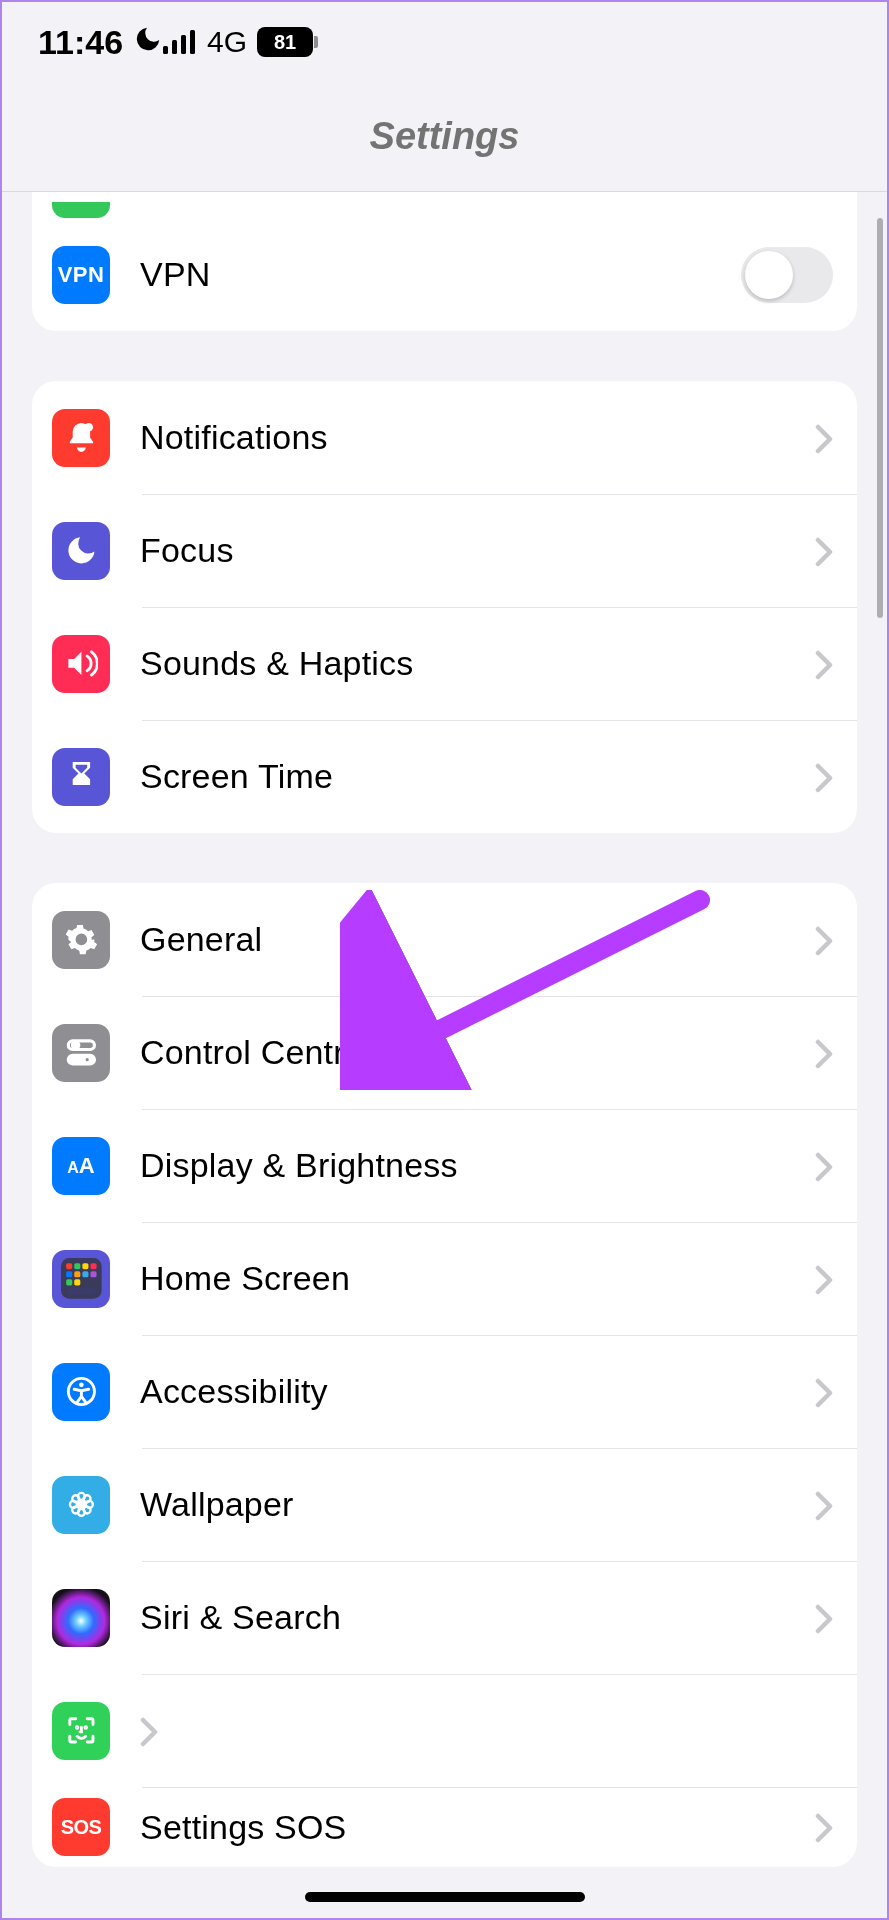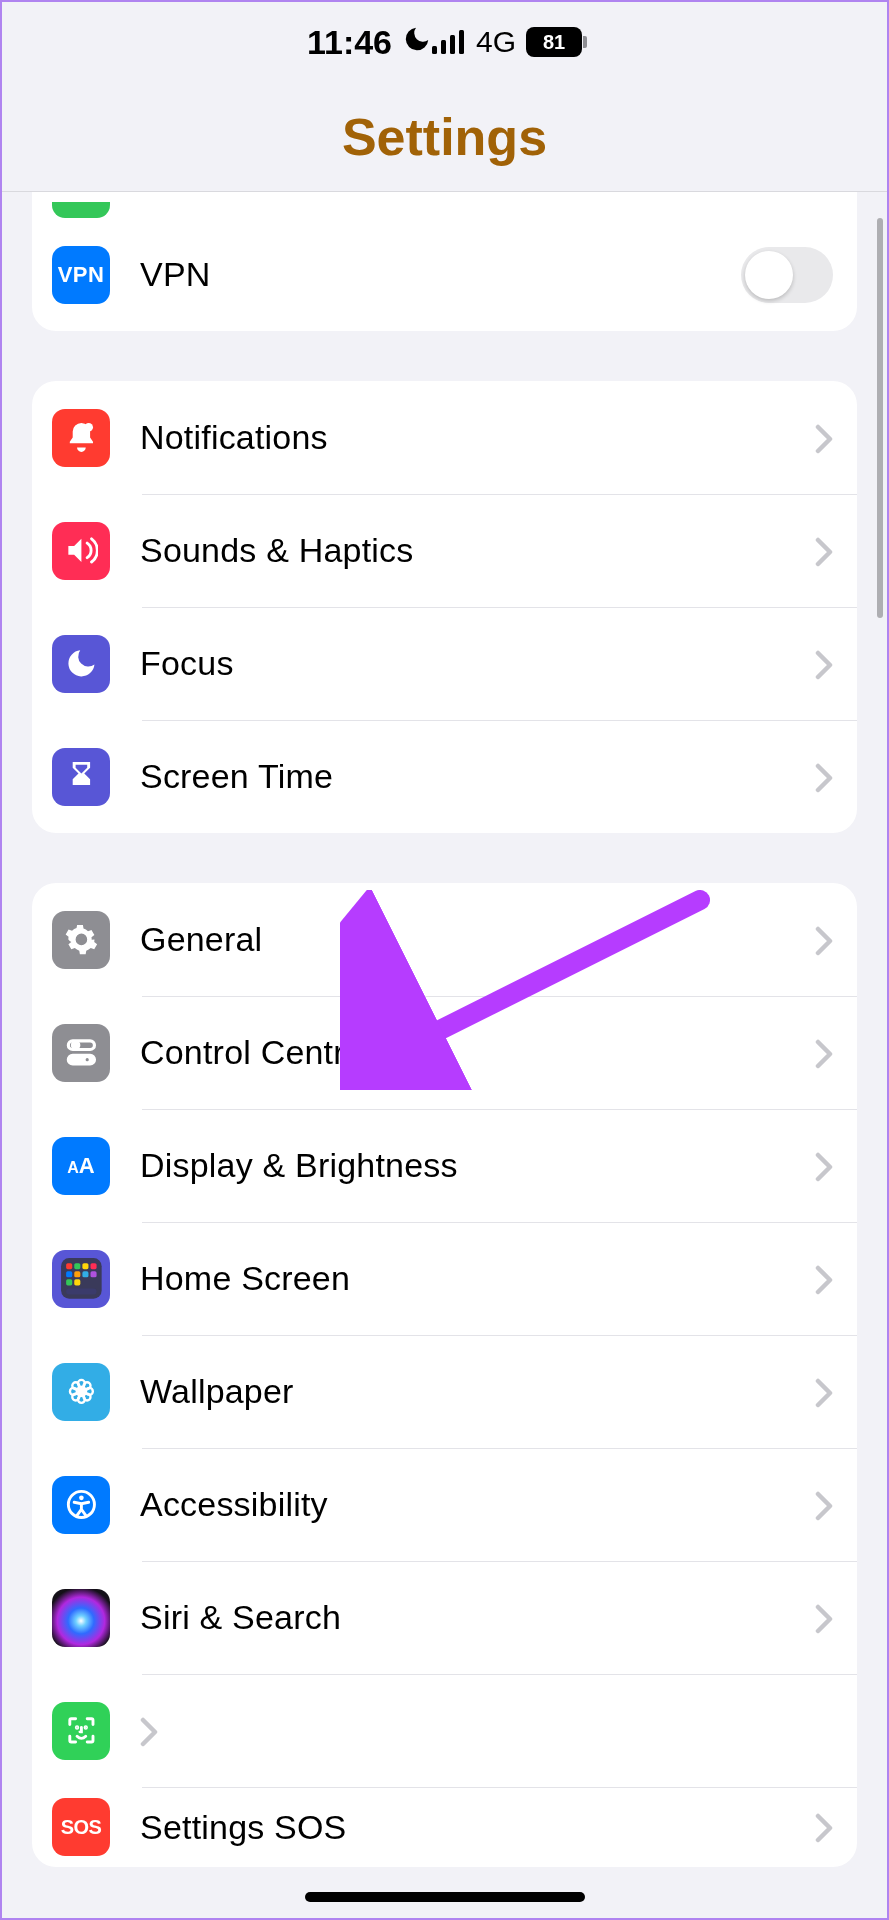--- a/index.html
+++ b/index.html
@@ -20,21 +20,21 @@
     border: 2px solid #b084f0;
   }
 
   
   .status-bar {
     position: relative;
     height: 80px;
     padding: 0 36px;
     display: flex;
     align-items: center;
-    justify-content: center;
+    justify-content: flex-start;
     font-size: 34px;
     font-weight: 600;
     color: #000;
     background: #f2f2f7;
   }
   .status-left {
     display: flex;
     align-items: center;
     gap: 10px;
   }
@@ -75,23 +75,24 @@
   
   .nav-bar {
     height: 110px;
     display: flex;
     align-items: center;
     justify-content: center;
     background: #f2f2f7;
     border-bottom: 1px solid #d9d9de;
   }
   .nav-title {
-    font-size: 52px;
+    font-size: 38px;
     font-weight: 700;
-    color: #a16207;
+    color: #737373;
+    font-style: italic;
   }
 
   
   .content {
     padding: 0 30px 0 30px;
     position: relative;
   }
 
   
   .group {
@@ -313,41 +314,41 @@
       </div>
       <div class="label">Notifications</div>
       <span class="chevron">
         <svg viewBox="0 0 12 20" fill="none" stroke="#c7c7cc" stroke-width="3" stroke-linecap="round" stroke-linejoin="round">
             <path d="M2 2l8 8-8 8"></path>
           </svg>
       </span>
     </div>
 
     <div class="row">
+      <div class="icon bg-indigo">
+        <svg viewBox="0 0 24 24" fill="#fff">
+            <path d="M21 12.8A9 9 0 1 1 11.2 3a7 7 0 0 0 9.8 9.8z"></path>
+          </svg>
+      </div>
+      <div class="label">Focus</div>
+      <span class="chevron">
+        <svg viewBox="0 0 12 20" fill="none" stroke="#c7c7cc" stroke-width="3" stroke-linecap="round" stroke-linejoin="round">
+            <path d="M2 2l8 8-8 8"></path>
+          </svg>
+      </span>
+    </div>
+
+    <div class="row">
       <div class="icon bg-pink">
         <svg viewBox="0 0 24 24" fill="#fff">
             <path d="M3 9v6h4l5 5V4L7 9H3z"></path>
             <path d="M16 7a6 6 0 0 1 0 10M19 4a10 10 0 0 1 0 16" stroke="#fff" stroke-width="2" fill="none" stroke-linecap="round"></path>
           </svg>
       </div>
       <div class="label">Sounds &amp; Haptics</div>
-      <span class="chevron">
-        <svg viewBox="0 0 12 20" fill="none" stroke="#c7c7cc" stroke-width="3" stroke-linecap="round" stroke-linejoin="round">
-            <path d="M2 2l8 8-8 8"></path>
-          </svg>
-      </span>
-    </div>
-
-    <div class="row">
-      <div class="icon bg-indigo">
-        <svg viewBox="0 0 24 24" fill="#fff">
-            <path d="M21 12.8A9 9 0 1 1 11.2 3a7 7 0 0 0 9.8 9.8z"></path>
-          </svg>
-      </div>
-      <div class="label">Focus</div>
       <span class="chevron">
         <svg viewBox="0 0 12 20" fill="none" stroke="#c7c7cc" stroke-width="3" stroke-linecap="round" stroke-linejoin="round">
             <path d="M2 2l8 8-8 8"></path>
           </svg>
       </span>
     </div>
 
     <div class="row">
       <div class="icon bg-indigo">
         <svg viewBox="0 0 24 24" fill="#fff">
@@ -427,20 +428,36 @@
       </div>
       <div class="label">Home Screen</div>
       <span class="chevron">
         <svg viewBox="0 0 12 20" fill="none" stroke="#c7c7cc" stroke-width="3" stroke-linecap="round" stroke-linejoin="round">
             <path d="M2 2l8 8-8 8"></path>
           </svg>
       </span>
     </div>
 
     <div class="row">
+      <div class="icon bg-blue">
+        <svg viewBox="0 0 24 24" fill="none" stroke="#fff" stroke-width="2">
+            <circle cx="12" cy="12" r="9"></circle>
+            <circle cx="12" cy="7.5" r="1.6" fill="#fff" stroke="none"></circle>
+            <path d="M7 10.5l5 1 5-1M12 11.5v4M12 15.5l-3 4M12 15.5l3 4" stroke-linecap="round"></path>
+          </svg>
+      </div>
+      <div class="label">Accessibility</div>
+      <span class="chevron">
+        <svg viewBox="0 0 12 20" fill="none" stroke="#c7c7cc" stroke-width="3" stroke-linecap="round" stroke-linejoin="round">
+            <path d="M2 2l8 8-8 8"></path>
+          </svg>
+      </span>
+    </div>
+
+    <div class="row">
       <div class="icon bg-teal">
         <svg viewBox="0 0 24 24" fill="none" stroke="#fff" stroke-width="1.6">
             <circle cx="12" cy="12" r="2.2" fill="#fff"></circle>
             <g>
               <circle cx="12" cy="6.5" r="2.4"></circle>
               <circle cx="12" cy="17.5" r="2.4"></circle>
               <circle cx="6.5" cy="12" r="2.4"></circle>
               <circle cx="17.5" cy="12" r="2.4"></circle>
               <circle cx="8.1" cy="8.1" r="2.4"></circle>
               <circle cx="15.9" cy="8.1" r="2.4"></circle>
@@ -451,36 +468,20 @@
       </div>
       <div class="label">Wallpaper</div>
       <span class="chevron">
         <svg viewBox="0 0 12 20" fill="none" stroke="#c7c7cc" stroke-width="3" stroke-linecap="round" stroke-linejoin="round">
             <path d="M2 2l8 8-8 8"></path>
           </svg>
       </span>
     </div>
 
     <div class="row">
-      <div class="icon bg-blue">
-        <svg viewBox="0 0 24 24" fill="none" stroke="#fff" stroke-width="2">
-            <circle cx="12" cy="12" r="9"></circle>
-            <circle cx="12" cy="7.5" r="1.6" fill="#fff" stroke="none"></circle>
-            <path d="M7 10.5l5 1 5-1M12 11.5v4M12 15.5l-3 4M12 15.5l3 4" stroke-linecap="round"></path>
-          </svg>
-      </div>
-      <div class="label">Accessibility</div>
-      <span class="chevron">
-        <svg viewBox="0 0 12 20" fill="none" stroke="#c7c7cc" stroke-width="3" stroke-linecap="round" stroke-linejoin="round">
-            <path d="M2 2l8 8-8 8"></path>
-          </svg>
-      </span>
-    </div>
-
-    <div class="row">
       <div class="siri-orb" style="margin-right:30px;"></div>
       <div class="label">Siri &amp; Search</div>
       <span class="chevron">
         <svg viewBox="0 0 12 20" fill="none" stroke="#c7c7cc" stroke-width="3" stroke-linecap="round" stroke-linejoin="round">
             <path d="M2 2l8 8-8 8"></path>
           </svg>
       </span>
     </div>
 
     <div class="row">

